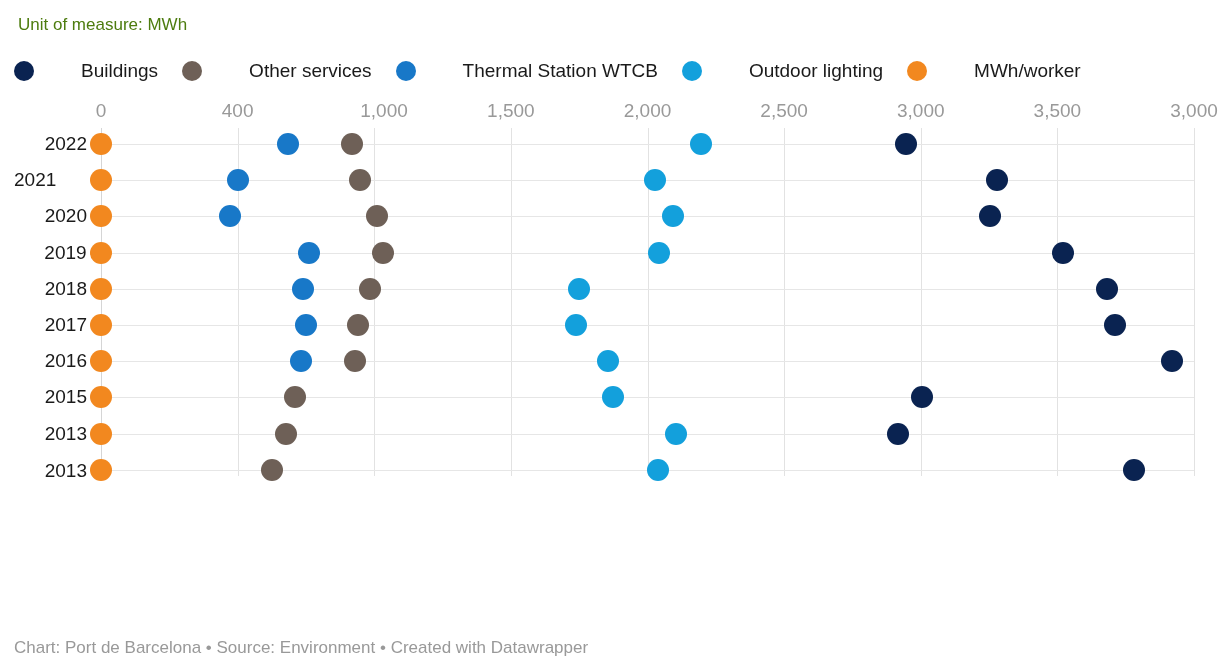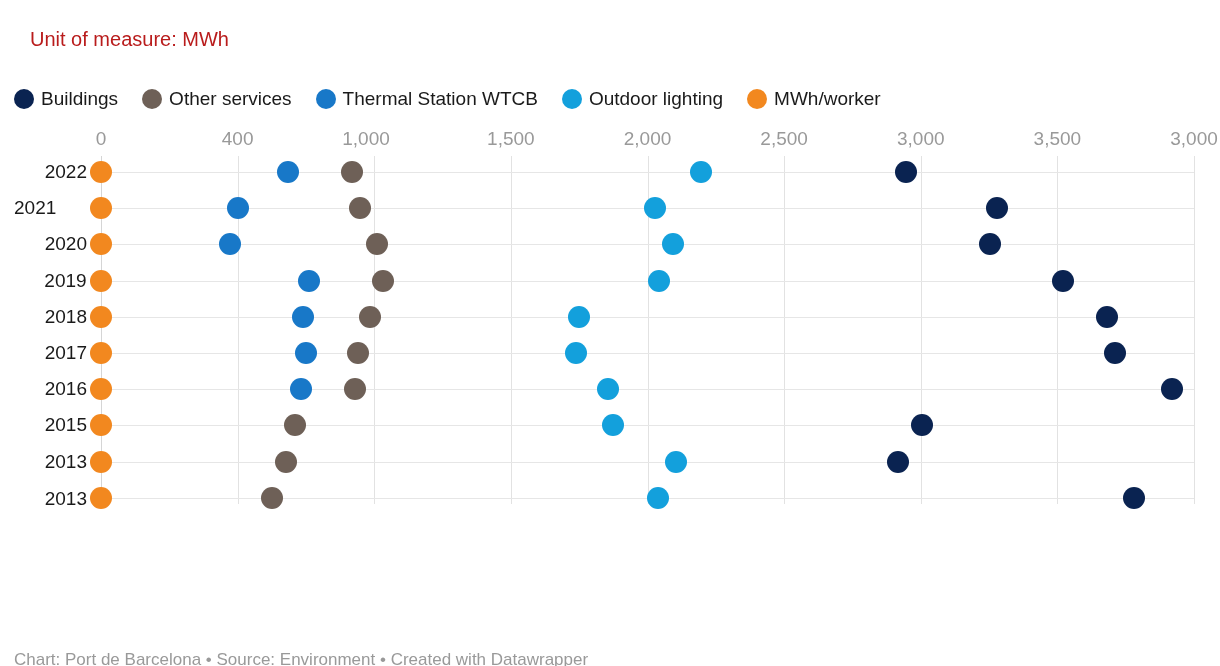--- a/index.html
+++ b/index.html
@@ -26,24 +26,24 @@
   .title {
     font-size: 33px;
     font-weight: bold;
     letter-spacing: -0.3px;
     color: #1a1a1a;
     margin: 0;
     padding-top: 14px;
     line-height: 1.2;
   }
   .subtitle {
-    font-size: 20px;
+    font-size: 17px;
     font-weight: normal;
-    color: #b91c1c;
-    margin: 16px;
+    color: #4d7c0f;
+    margin: 4px;
     padding-top: 10px;
     line-height: 1.3;
   }
   
   .legend {
     display: flex;
     align-items: center;
     flex-wrap: wrap;
     padding-top: 20px;
     gap: 0;
@@ -57,20 +57,21 @@
     width: 20px;
     height: 20px;
     border-radius: 50%;
     margin-right: 7px;
     flex: 0 0 auto;
   }
   .legend-label {
     font-size: 19px;
     color: #1a1a1a;
     white-space: nowrap;
+    margin-left: 40px;
   }
   
   .plot-wrap {
     position: relative;
     margin-top: 18px;
     height: 400px;
   }
   .axis-row {
     position: relative;
     height: 26px;
@@ -164,21 +165,21 @@
       <div class="legend-item">
         <span class="legend-swatch" style="background: rgb(242, 136, 31);"></span>
         <span class="legend-label">MWh/worker</span>
       </div>
     </div>
 
   <div class="plot-wrap">
     <div class="axis-row" id="axis-row">
         <span class="tick-label" style="left: 87px;">0</span>
         <span class="tick-label" style="left: 223.625px;">400</span>
-        <span class="tick-label" style="left: 352px;">1,000</span>
+        <span class="tick-label" style="left: 370px;">1,000</span>
         <span class="tick-label" style="left: 496.875px;">1,500</span>
         <span class="tick-label" style="left: 633.5px;">2,000</span>
         <span class="tick-label" style="left: 770.125px;">2,500</span>
         <span class="tick-label" style="left: 906.75px;">3,000</span>
         <span class="tick-label" style="left: 1043.38px;">3,500</span>
         <span class="tick-label" style="left: 1180px;">3,000</span>
       </div>
     <div class="grid-area" id="grid-area">
         <div class="gridline zero" style="left: 87px;"></div>
         <div class="gridline" style="left: 223.625px;"></div>

